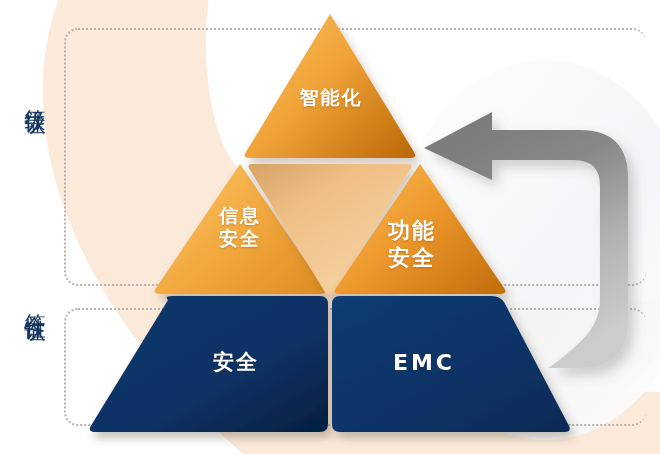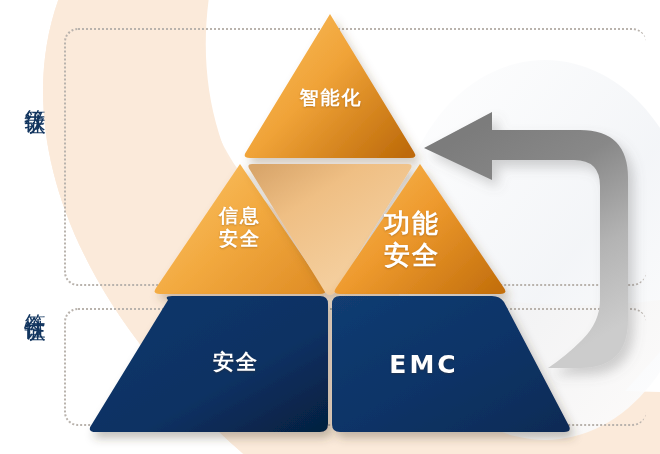--- a/index.html
+++ b/index.html
@@ -84,30 +84,30 @@
   }
   #txt-reliability {
     left: 272px; top: 190px; width: 118px;
     font-size: 18px;
   }
   #txt-infosec {
     left: 192px; top: 204px; width: 96px;
     font-size: 19px;
   }
   #txt-funcsafe {
-    left: 364px; top: 208px; width: 96px;
-    font-size: 26px;
+    left: 364px; top: 218px; width: 96px;
+    font-size: 22px;
   }
   #txt-safety {
     left: 166px; top: 350px; width: 140px;
     font-size: 21px;
   }
   #txt-emc {
     left: 350px; top: 350px; width: 148px;
-    font-size: 25px;
+    font-size: 22px;
     letter-spacing: 3px;
     font-family: "DejaVu Sans", "Liberation Sans", sans-serif;
   }
 </style>
 </head>
 <body>
 
 <div id="stage">
 
   <svg id="bg-svg" viewBox="0 0 660 454">

